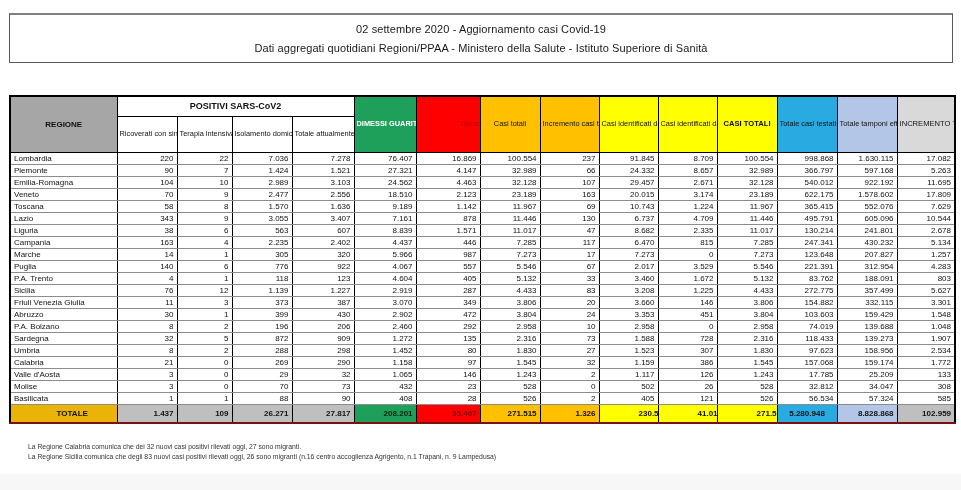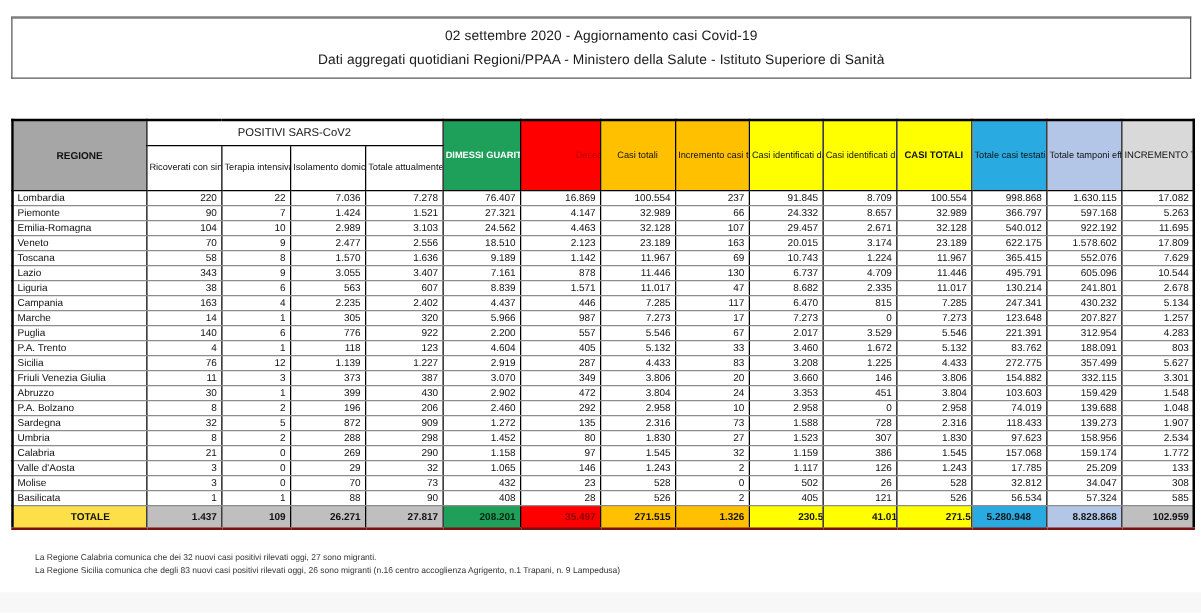--- a/index.html
+++ b/index.html
@@ -23,21 +23,21 @@
     position:absolute; left:9px; top:95px; width:945px;
     border-collapse:collapse; table-layout:fixed;
     border:2px solid #000;
     font-size:8px;
   }
   th, td { border:1px solid #000; overflow:hidden; white-space:nowrap; }
   thead th { text-align:center; vertical-align:middle; font-weight:normal; line-height:1.15; padding:1px 2px; }
   .group-row th { height:20px; }
   .sub-row th { height:36px; }
   th.h-regione { background:#a6a6a6; font-weight:bold; font-size:8px; }
-  th.h-group { background:#fff; font-weight:normal; font-size:9px; }
+  th.h-group { background:#fff; font-weight:bold; font-size:9px; }
   th.h-sub { background:#fff; font-size:7.4px; }
   th.h-green { background:#1fa05a; color:#ffffff; font-weight:bold; font-size:7.4px; }
   th.h-red { background:#fe0000; color:#c00000; font-size:7.4px;padding-left:44px; }
   th.h-orange { background:#ffc000; font-size:7.4px; }
   th.h-yellow { background:#ffff00; font-size:7.4px; }
   th.h-yellow.caps { font-weight:bold; font-size:7.6px; }
   th.h-cyan { background:#29abe2; font-size:7.4px; }
   th.h-peri { background:#b4c6e7; font-size:7.4px; }
   th.h-lgray { background:#d9d9d9; font-size:7.6px; }
 
@@ -46,21 +46,21 @@
     border-top:1px solid #8c8c8c; border-bottom:1px solid #8c8c8c;
     border-left:1px solid #000; border-right:1px solid #000;
   }
   tbody td.region { text-align:left; }
   tbody td.num { text-align:right; }
 
   tr.totals td {
     height:19px; font-weight:bold; padding:0 3px;
     border:1px solid #000; border-top:1.5px solid #000; border-bottom:2px solid #7a1010;
   }
-  tr.totals td.t-label { background:#fde047; text-align:center;padding-left:20px; }
+  tr.totals td.t-label { background:#eab308; text-align:center;padding-left:20px; }
   tr.totals td.t-gray { background:#bfbfbf; text-align:right; }
   tr.totals td.t-green { background:#1fa05a; text-align:right; color:#00250f;margin-left:38px; }
   tr.totals td.t-red { background:#fe0000; color:#8b0000; text-align:right; }
   tr.totals td.t-orange { background:#ffc000; text-align:right; }
   tr.totals td.t-yellow { background:#ffff00; text-align:right;padding-left:39px; }
   tr.totals td.t-cyan { background:#29abe2; text-align:center; }
   tr.totals td.t-peri { background:#b4c6e7; text-align:right; }
 
   
   .notes { position:absolute; left:28px; top:442px; }
@@ -270,21 +270,21 @@
           <td class="num">123.648</td>
           <td class="num">207.827</td>
           <td class="num">1.257</td>
         </tr>
         <tr>
           <td class="region">Puglia</td>
           <td class="num">140</td>
           <td class="num">6</td>
           <td class="num">776</td>
           <td class="num">922</td>
-          <td class="num">2.200</td>
+          <td class="num">4.067</td>
           <td class="num">557</td>
           <td class="num">5.546</td>
           <td class="num">67</td>
           <td class="num">2.017</td>
           <td class="num">3.529</td>
           <td class="num">5.546</td>
           <td class="num">221.391</td>
           <td class="num">312.954</td>
           <td class="num">4.283</td>
         </tr>

